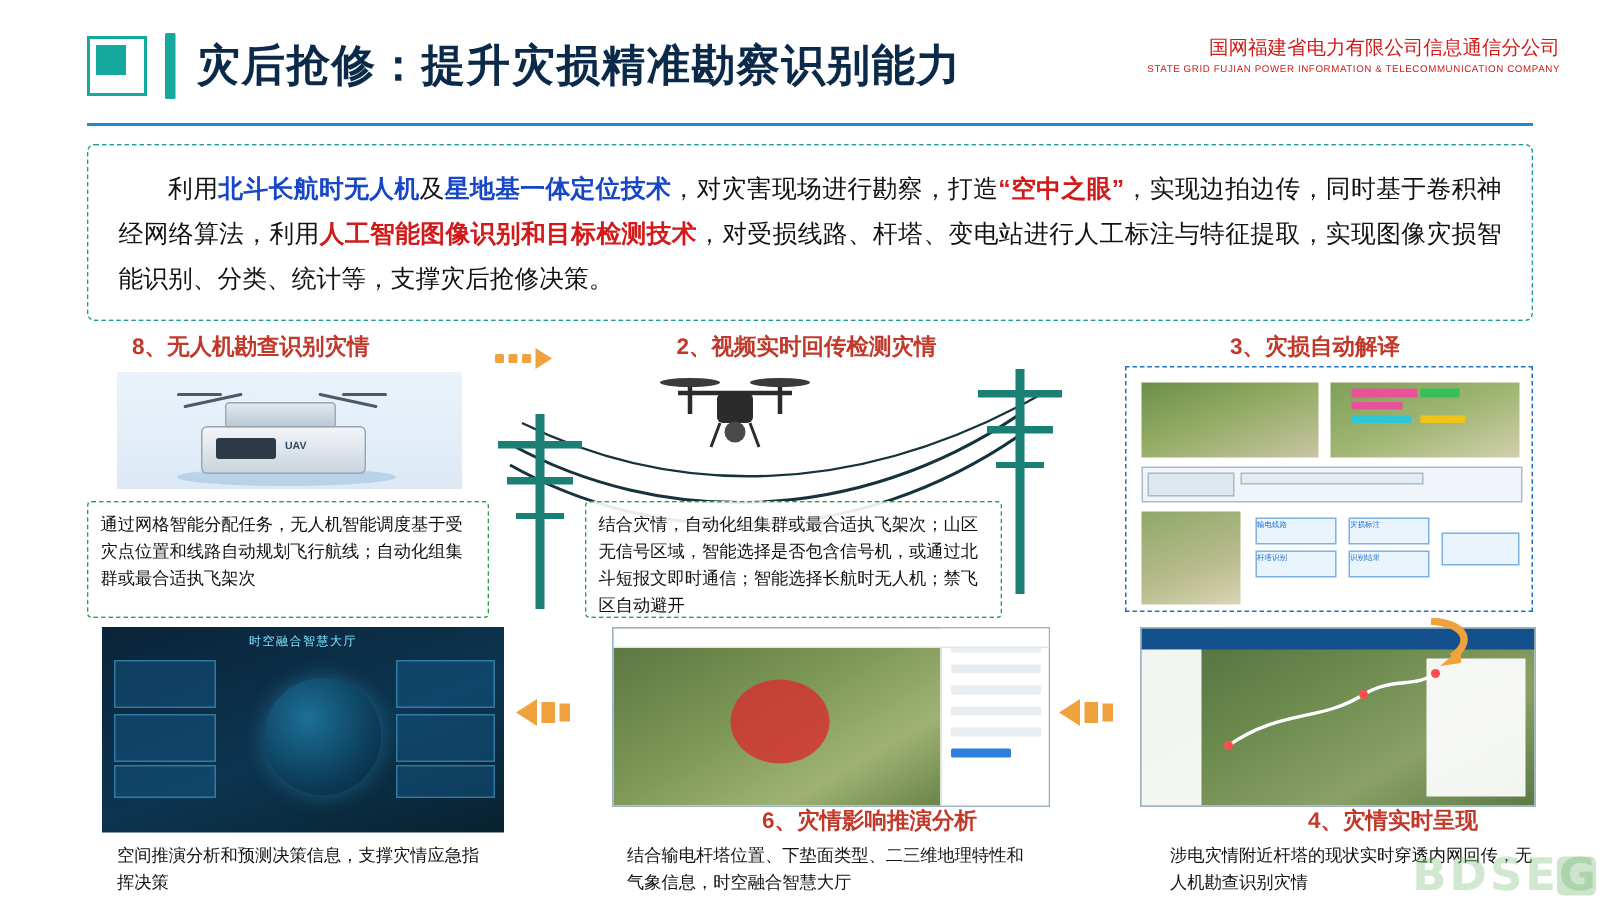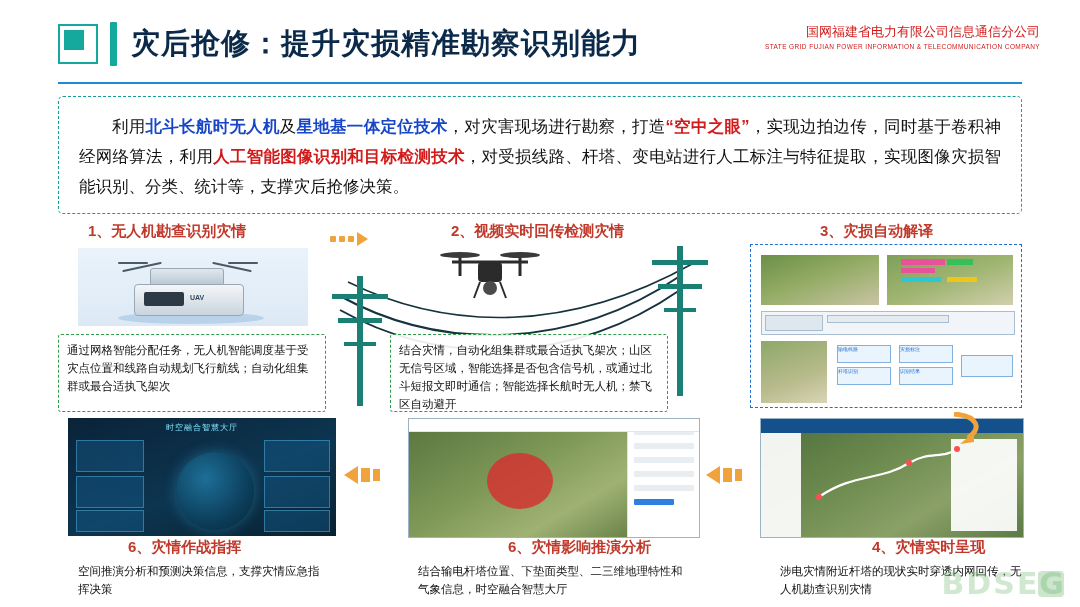--- a/index.html
+++ b/index.html
@@ -157,21 +157,21 @@
     left:408px;top:418px;width:290px;height:118px;background:#f4f6f8;
   }
   .ded-map{position:absolute;left:0;top:0;width:218px;height:118px;
     background:linear-gradient(150deg,#58743f 0%,#7d9756 45%,#9fb274 75%,#6b8449 100%);}
   .ded-red{position:absolute;left:78px;top:34px;width:66px;height:56px;border-radius:50%;
     background:rgba(214,48,49,.82);}
   .ded-right{position:absolute;left:218px;top:0;width:72px;height:118px;background:#ffffff;border-left:1px solid #dde3e8;}
   .ded-row{position:absolute;left:6px;width:60px;height:6px;background:#e8edf1;border-radius:1px;}
   
   #panel-command{
-    left:68px;top:418px;width:268px;height:118px;
+    left:68px;top:418px;width:268px;height:137px;
     background:linear-gradient(160deg,#0a2338 0%,#0d3550 55%,#08212f 100%);
   }
   .cmd-title{position:absolute;left:0;top:4px;width:268px;text-align:center;font-size:8px;color:#7fe3ff;letter-spacing:1px;}
   .cmd-card{position:absolute;background:rgba(20,90,140,.45);border:1px solid rgba(90,190,240,.45);}
   .cmd-globe{position:absolute;left:108px;top:34px;width:78px;height:78px;border-radius:50%;
     background:radial-gradient(circle at 38% 34%,#1d6f97 0%,#0b3b57 65%,#07283a 100%);
     box-shadow:0 0 14px rgba(60,180,235,.35);}
   
   .scene{position:absolute;left:320px;top:236px;width:430px;height:180px;}
   .tower{position:absolute;}
@@ -222,21 +222,21 @@
     <div class="brand-sub-en">STATE GRID FUJIAN POWER INFORMATION &amp; TELECOMMUNICATION  COMPANY</div>
   </div>
 </div>
 
 <div class="intro">
   <p>
     <span>利用</span><span class="hl-blue">北斗长航时无人机</span><span>及</span><span class="hl-blue">星地基一体定位技术</span><span>，对灾害现场进行勘察，打造</span><span class="hl-red">“空中之眼”</span><span>，实现边拍边传，同时基于卷积神经网络算法，利用</span><span class="hl-red">人工智能图像识别和目标检测技术</span><span>，对受损线路、杆塔、变电站进行人工标注与特征提取，实现图像灾损智能识别、分类、统计等，支撑灾后抢修决策。</span>
   </p>
 </div>
 
-<div class="step-title t1">1、无人机勘查识别灾情</div>
+<div class="step-title t1">8、无人机勘查识别灾情</div>
 <div class="step-title t2">2、视频实时回传检测灾情</div>
 <div class="step-title t3">3、灾损自动解译</div>
 <div class="step-title t4">4、灾情实时呈现</div>
 <div class="step-title t5">6、灾情影响推演分析</div>
 <div class="step-title t6">6、灾情作战指挥</div>
 
 <div class="panel" id="panel-drone">
   <div class="shadow-ellipse"></div>
   <div class="rotor" style="left:44px;top:18px;width:40px;transform:rotate(-12deg);"></div>
   <div class="rotor" style="left:134px;top:18px;width:40px;transform:rotate(12deg);"></div>

